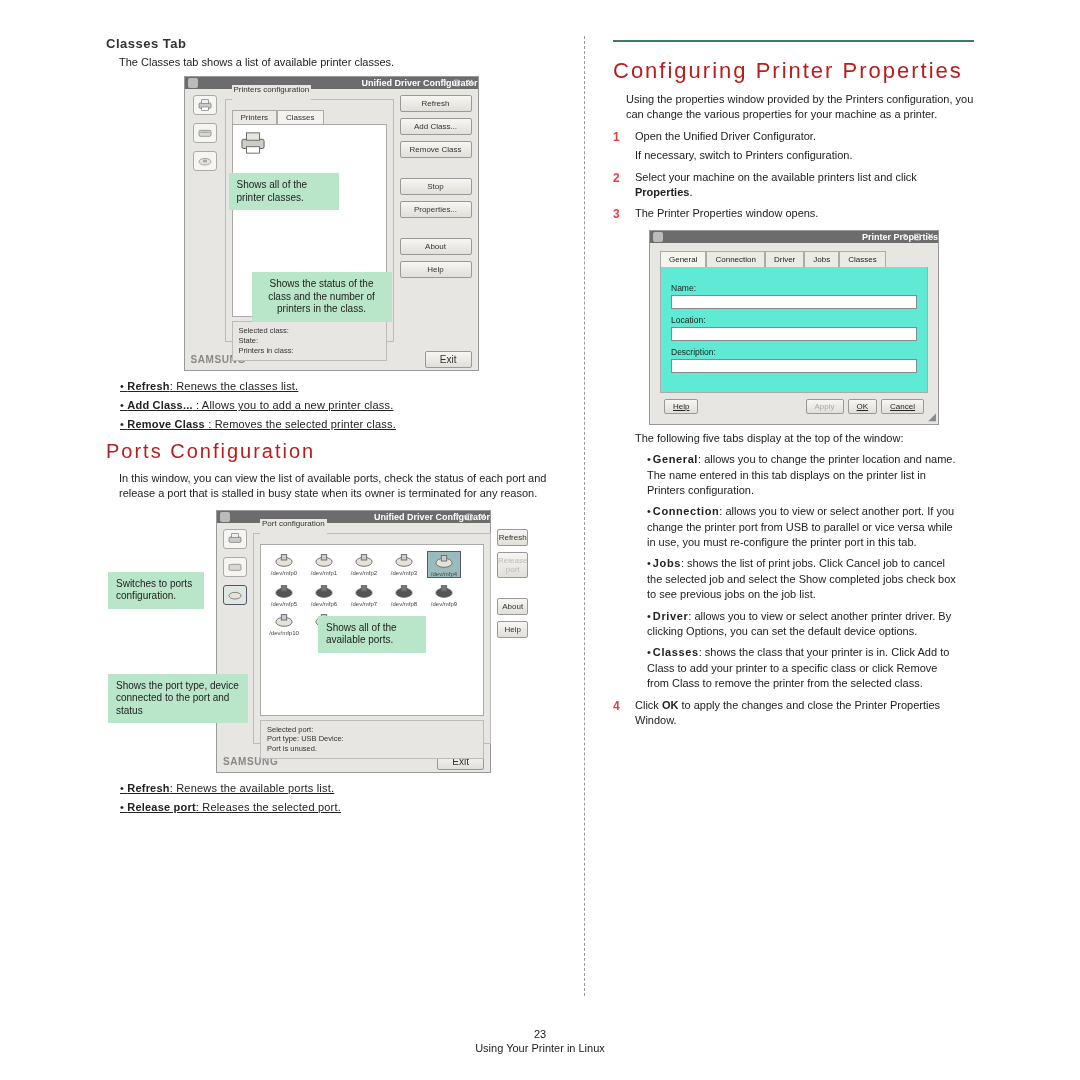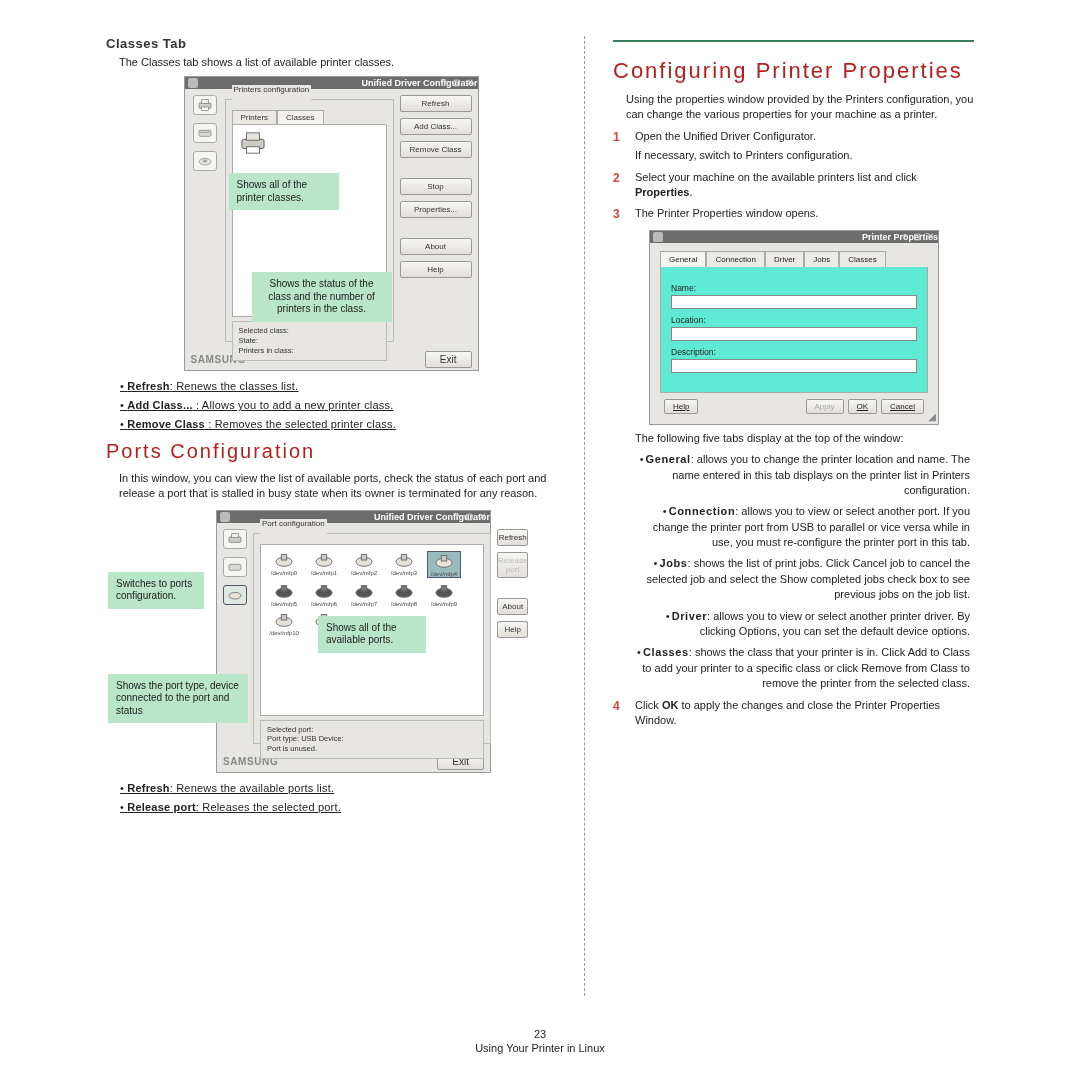--- a/index.html
+++ b/index.html
@@ -56,21 +56,21 @@
   }
   ul.notes { list-style: none; padding-left: 14px; margin: 8px 0; }
   ul.notes li::before { content: "• "; }
   ul.notes li { margin: 4px 0; line-height: 1.35; letter-spacing: 0.2px; text-decoration: underline; }
   ul.notes .term { font-weight: bold; }
   ol.steps { list-style: none; padding-left: 0; margin-top: 6px; }
   ol.steps > li { margin: 6px 0; padding-left: 22px; position: relative; line-height: 1.4; }
   ol.steps > li .num { position: absolute; left: 0; top: 0; color: #e04040; font-weight: bold; font-size: 12px; }
   ol.steps .sub { display:block; margin-top:4px; }
   ul.tabdesc { list-style:none; margin:6px 0 0 18px; }
-  ul.tabdesc li { margin:6px 4px; line-height:1.4;text-align:right; }
+  ul.tabdesc li { margin:6px 16px; line-height:1.4; }
   ul.tabdesc li::before { content:"•"; margin-right:2px; }
   ul.tabdesc .term { font-weight: bold; letter-spacing:0.6px; }
 
   
   .app-window {
     border: 1px solid #999;
     background: #e8e6e2;
     font-size: 9px;
     color: #333;
     position: relative;

